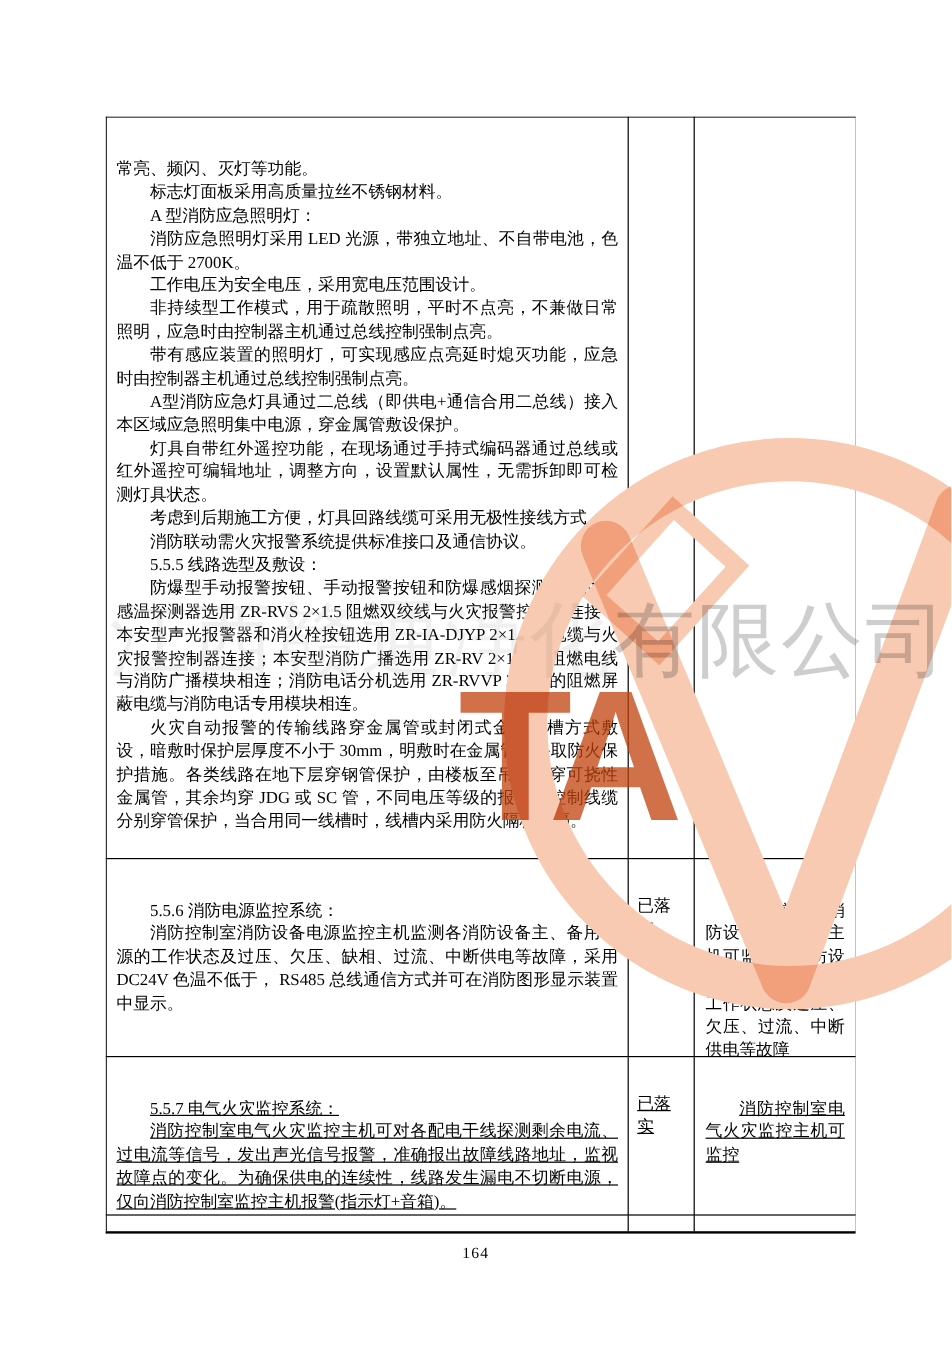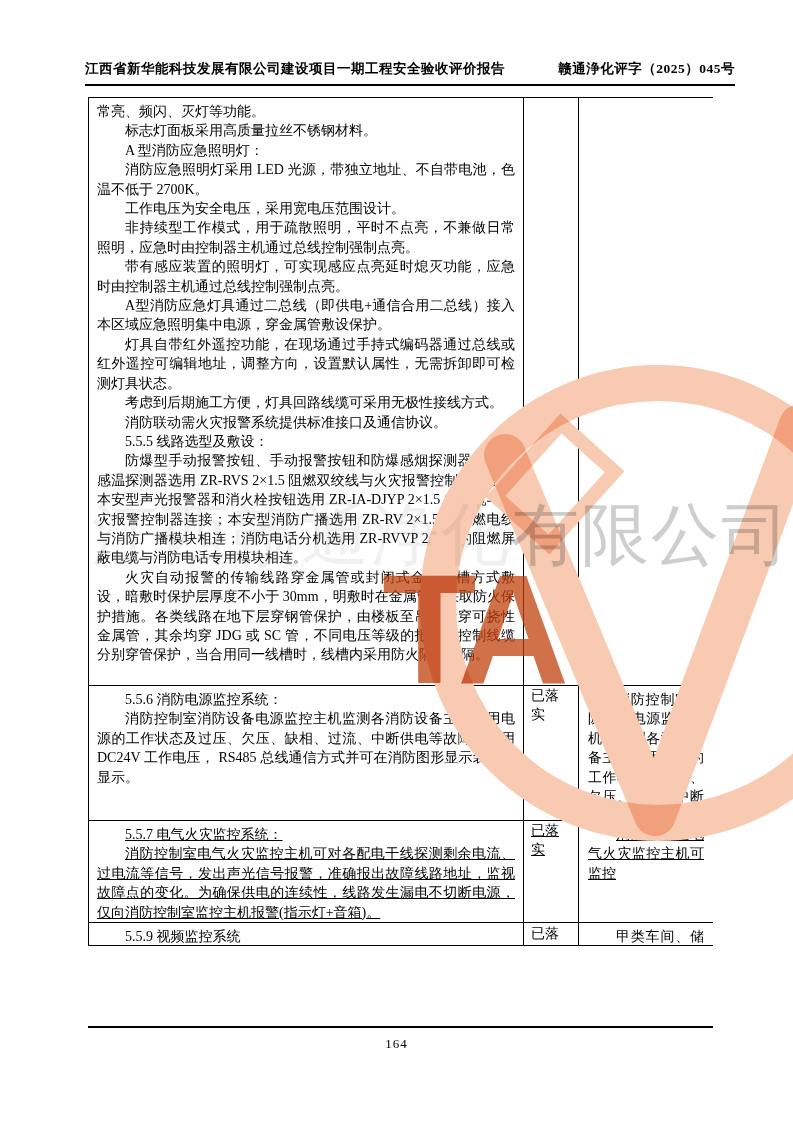--- a/index.html
+++ b/index.html
@@ -18,21 +18,21 @@
     font-size:13.5px;font-weight:bold;letter-spacing:0.5px;
     border-bottom:2px solid #000;padding-bottom:6px;
   }
   
   .table-wrap{
     position:absolute;left:88px;top:97px;width:625px;height:929px;
     overflow:hidden;border-bottom:2px solid #000;z-index:1;
   }
   table.report{border-collapse:collapse;table-layout:fixed;width:625px;}
   table.report td{border:1.5px solid #000;padding:0;vertical-align:top;}
-  .cell-inner{box-sizing:border-box;overflow:hidden;}
+  .cell-inner{box-sizing:border-box;overflow:hidden;margin-top:30px;}
   .cell-inner.main{padding:4px 8px 0 8px;}
   .cell-inner.remark{padding:4px 9px 0 9px;}
   .cell-inner.status{padding:0 7px;display:flex;}
   .cell-inner.status.top{align-items:flex-start;padding-top:1px;}
   .h0{height:587px;} .h1{height:134px;} .h2{height:101px;text-decoration:underline;} .h3{height:75px;} .h4{height:22px;}
   .para{
     font-size:14px;line-height:19.4px;text-align:justify;
     word-break:break-all;margin:0;
   }
   .para.indent{text-indent:2em;}
@@ -66,24 +66,20 @@
     font-family:"Liberation Sans","DejaVu Sans",sans-serif;
   }
   .wm-text .faint{opacity:0.13;margin-left:11px;}
   .wm-text .clear{opacity:0.42;}
 </style>
 </head>
 <body>
 
 <div class="page">
 
-  <div class="doc-header">
-    <span>江西省新华能科技发展有限公司建设项目一期工程安全验收评价报告</span>
-    <span>赣通浄化评字（2025）045号</span>
-  </div>
 
   <div class="table-wrap">
     <table class="report">
       <colgroup>
         <col style="width:435px">
         <col style="width:55px">
         <col style="width:135px">
       </colgroup>
       <tbody>
           <tr>
@@ -111,21 +107,21 @@
               </div>
             </td>
             <td>
               <div class="cell-inner remark h0"></div>
             </td>
           </tr>
           <tr>
             <td>
               <div class="cell-inner main h1">
                 <div class="para indent">5.5.6 消防电源监控系统：</div>
-                <div class="para indent">消防控制室消防设备电源监控主机监测各消防设备主、备用电源的工作状态及过压、欠压、缺相、过流、中断供电等故障，采用 DC24V 工作电压， RS485 总线通信方式并可在消防图形显示装置中显示。</div>
+                <div class="para indent">消防控制室消防设备电源监控主机监测各消防设备主、备用电源的工作状态及过压、欠压、缺相、过流、中断供电等故障，采用 DC24V 色温不低于， RS485 总线通信方式并可在消防图形显示装置中显示。</div>
               </div>
             </td>
             <td>
               <div class="cell-inner status h1">
                 <span class="status-text">已落实</span>
               </div>
             </td>
             <td>
               <div class="cell-inner remark h1">
                 <div class="para indent">消防控制室消防设备电源监控主机可监测各消防设备主、备用电源的工作状态及过压、欠压、过流、中断供电等故障</div>

